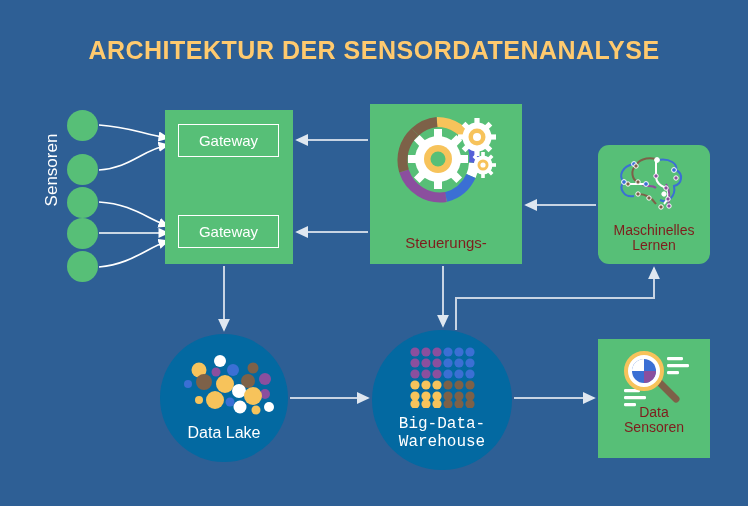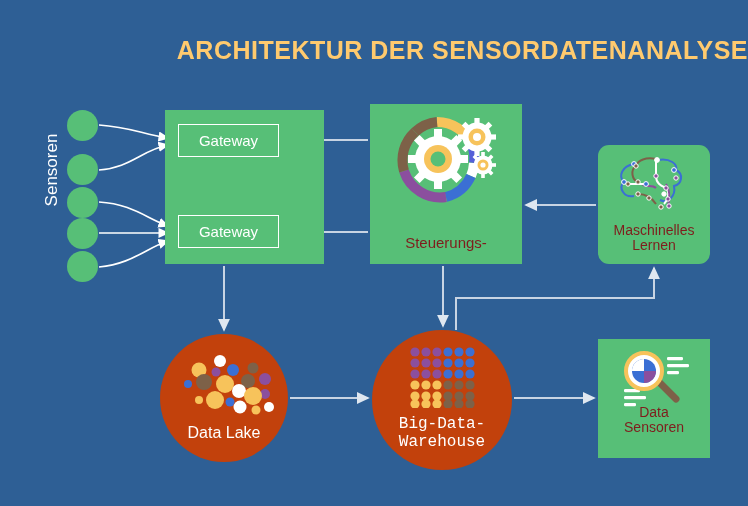--- a/index.html
+++ b/index.html
@@ -8,21 +8,21 @@
     background:#2e5f95;
     font-family:"Liberation Sans", sans-serif;
     overflow:hidden;
     position:relative;
   }
   #stage{position:absolute;left:0;top:0;width:748px;height:506px;}
   #svg-layer{position:absolute;left:0;top:0;width:748px;height:506px;}
 
   .title{
     position:absolute;left:0;top:36px;width:748px;
-    text-align:right;
+    text-align:center;
     font-size:25px;
     font-weight:bold;
     letter-spacing:.5px;
     color:#ffca6e;
     font-family:"Liberation Sans", sans-serif;
   }
 
   .sensors-label{
     position:absolute;
     left:-8px;top:160px;
@@ -39,21 +39,20 @@
     width:31px;height:31px;
     border-radius:50%;
     background:#57bf77;
   }
 
   .gateway-panel{
     position:absolute;
     left:165px;top:110px;
     width:128px;height:154px;
     background:#57bf77;
-    padding-left:31px;
   }
   .gateway-box{
     position:absolute;
     border:1.5px solid #ffffff;
     color:#ffffff;
     font-size:15px;
     display:flex;align-items:center;justify-content:center;
     left:13px;width:101px;height:33px;
     box-sizing:border-box;
   }
@@ -66,21 +65,21 @@
     display:flex;
     flex-direction:column;
     align-items:center;
     justify-content:flex-end;
     color:#7f1d1d;
     text-align:center;
     box-sizing:border-box;
   }
   .node-circle{
     position:absolute;
-    background:#c2410c;
+    background:#0369a1;
     border-radius:50%;
     display:flex;
     flex-direction:column;
     align-items:center;
     justify-content:flex-end;
     color:#ffffff;
     text-align:center;
     box-sizing:border-box;
   }
   .node-label{

